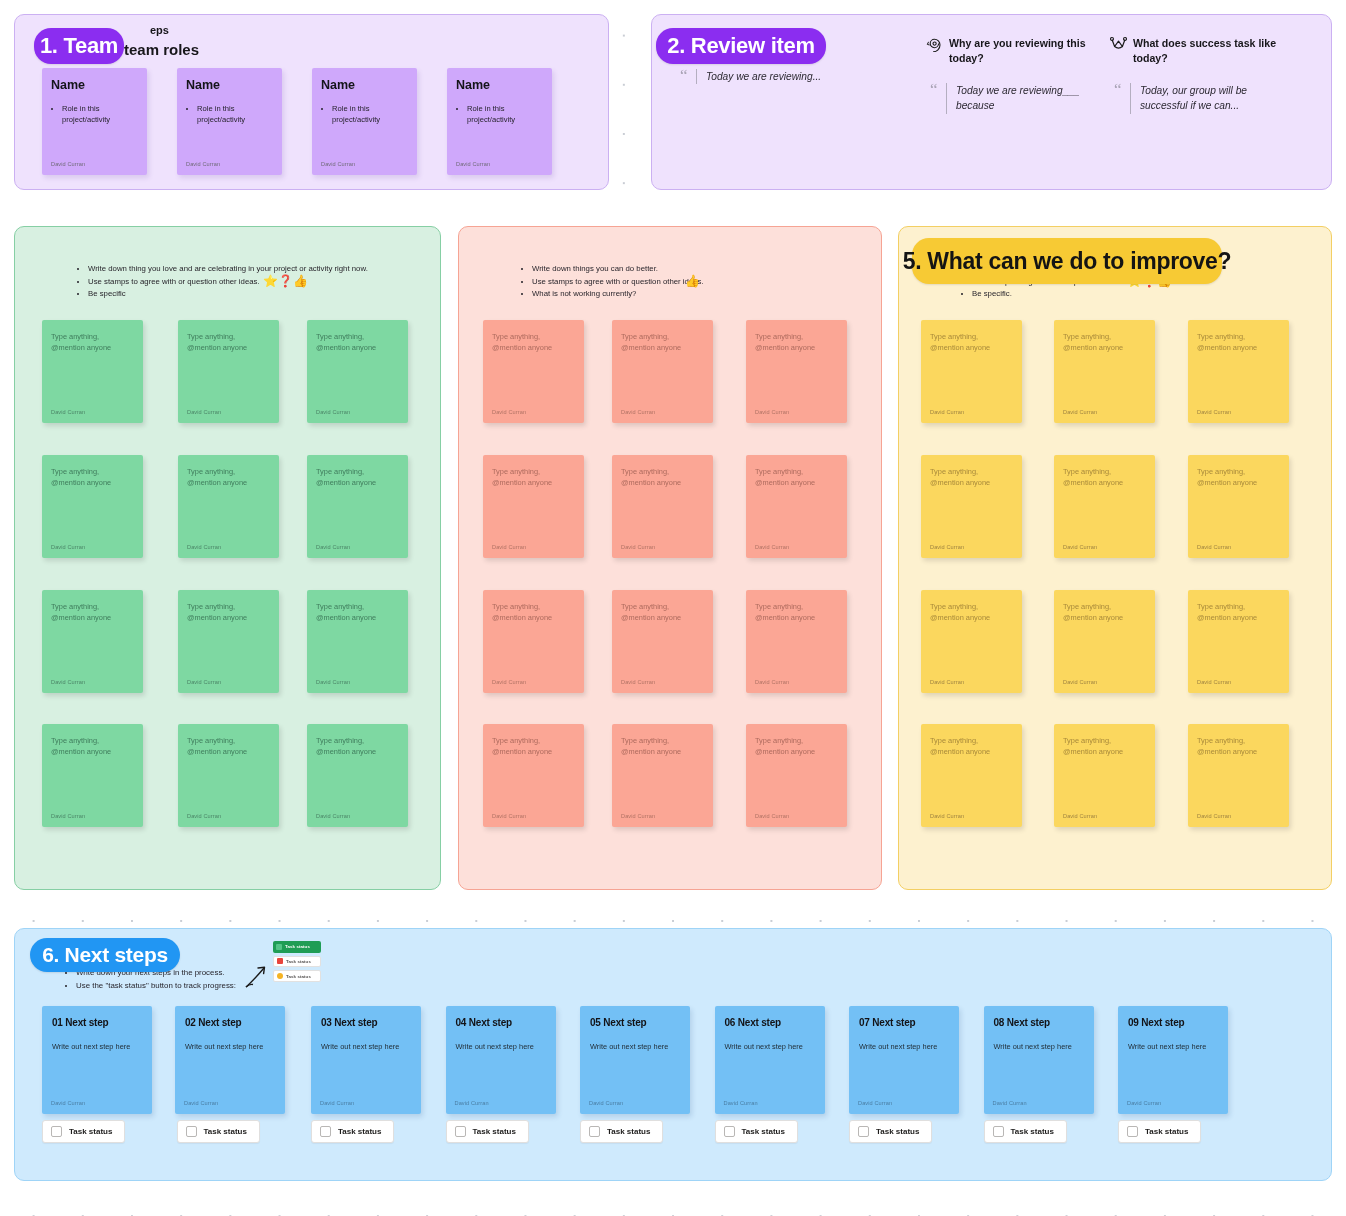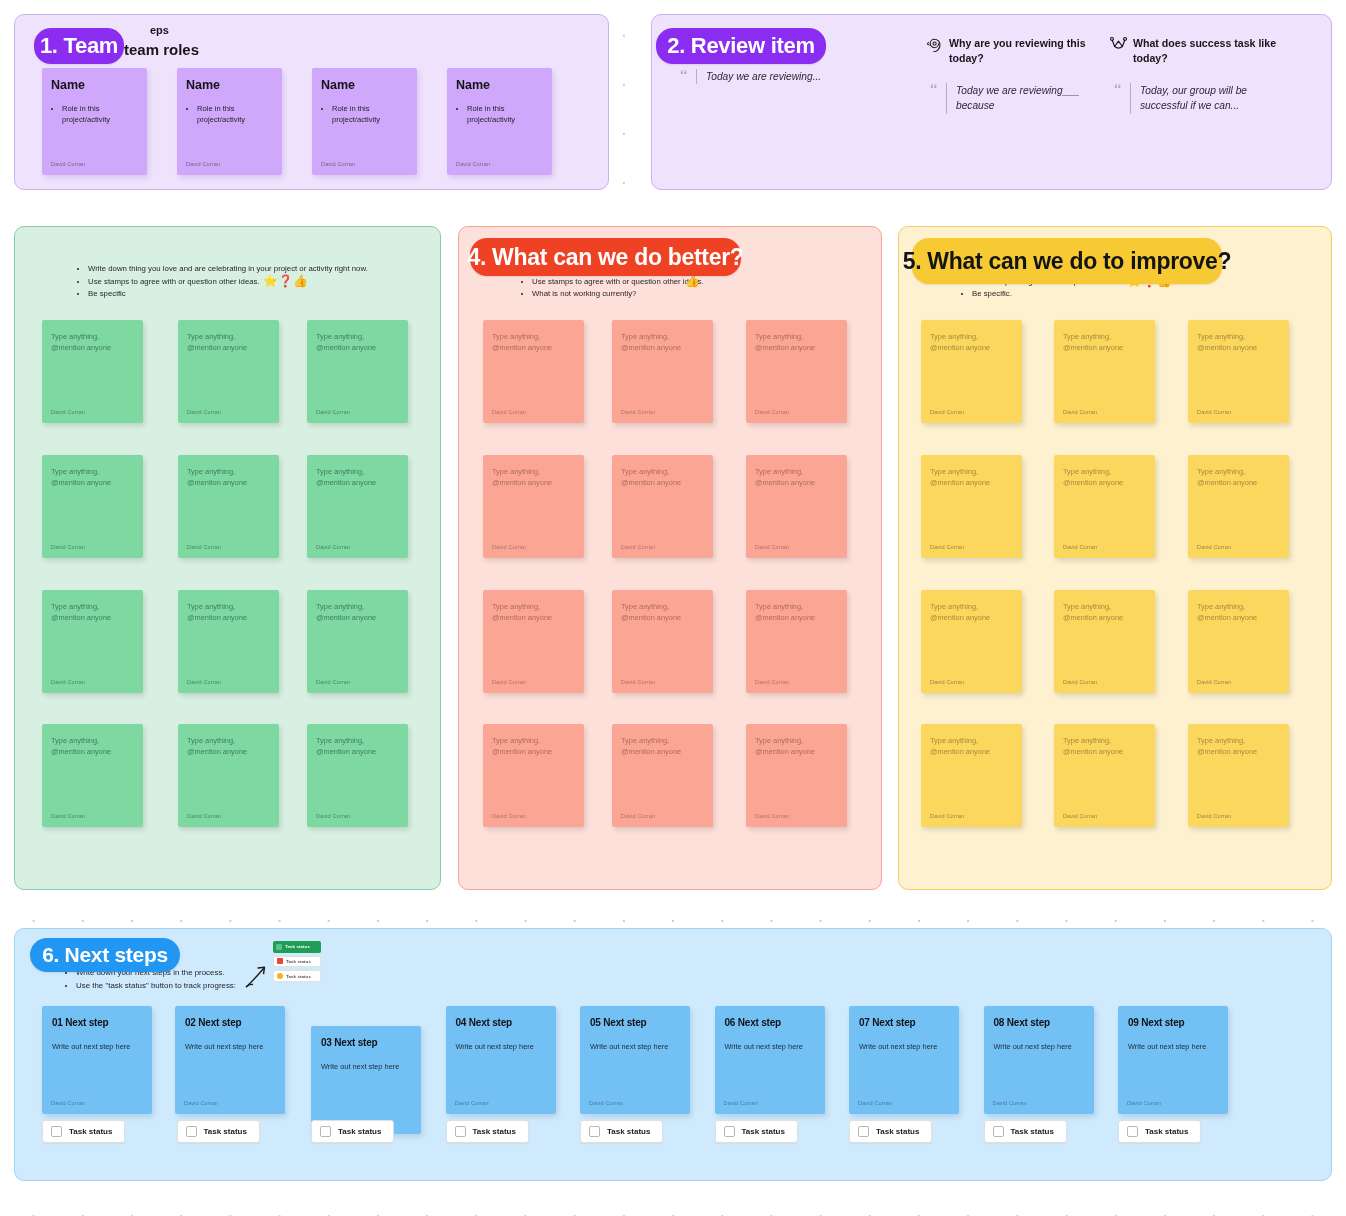--- a/index.html
+++ b/index.html
@@ -233,21 +233,20 @@
   </div>
 
   <div class="panel idea-panel" id="sec4">
     <ul class="bullets">
         <li>Write down things you can do better.</li>
         <li>Use stamps to agree with or question other ideas.</li>
         <li>What is not working currently?</li>
       </ul>
     <div class="stamps" style="left:226px; top:48px;">👍</div>
   </div>
-  <div class="badge" id="badge4" style="left: 470px; top: 238px; width: 271px; height: 38px; font-size: 23px; justify-content: center; background: rgb(239, 65, 35); color: rgb(255, 255, 255);">4. What can we do better?</div>
 
   <div class="panel idea-panel" id="sec5">
     <ul class="bullets">
         <li>What might we improve?</li>
         <li>Use stamps to agree with or question other ideas.</li>
         <li>Be specific.</li>
       </ul>
     <div class="stamps" style="left:228px; top:48px;">⭐❓👍</div>
   </div>
   <div class="badge" id="badge5" style="left: 912px; top: 238px; width: 310px; height: 46px; font-size: 23px; justify-content: center; background: rgb(247, 202, 52); color: rgb(20, 20, 20);">5. What can we do to improve?</div>
@@ -440,21 +439,21 @@
       </div>
       <div class="step-card" style="left: 175px;">
         <div class="st-title">02 Next step</div>
         <div class="st-body">Write out next step here</div>
         <div class="card-author">David Curran</div>
       </div>
       <div class="task-chip" style="left: 176.5px;">
         <span class="tbox"></span>
         <span class="tlabel">Task status</span>
       </div>
-      <div class="step-card" style="left: 311px; margin-top: 20px;">
+      <div class="step-card" style="left: 311px;">
         <div class="st-title">03 Next step</div>
         <div class="st-body">Write out next step here</div>
         <div class="card-author">David Curran</div>
       </div>
       <div class="task-chip" style="left: 311px;">
         <span class="tbox"></span>
         <span class="tlabel">Task status</span>
       </div>
       <div class="step-card" style="left: 445.5px;">
         <div class="st-title">04 Next step</div>

